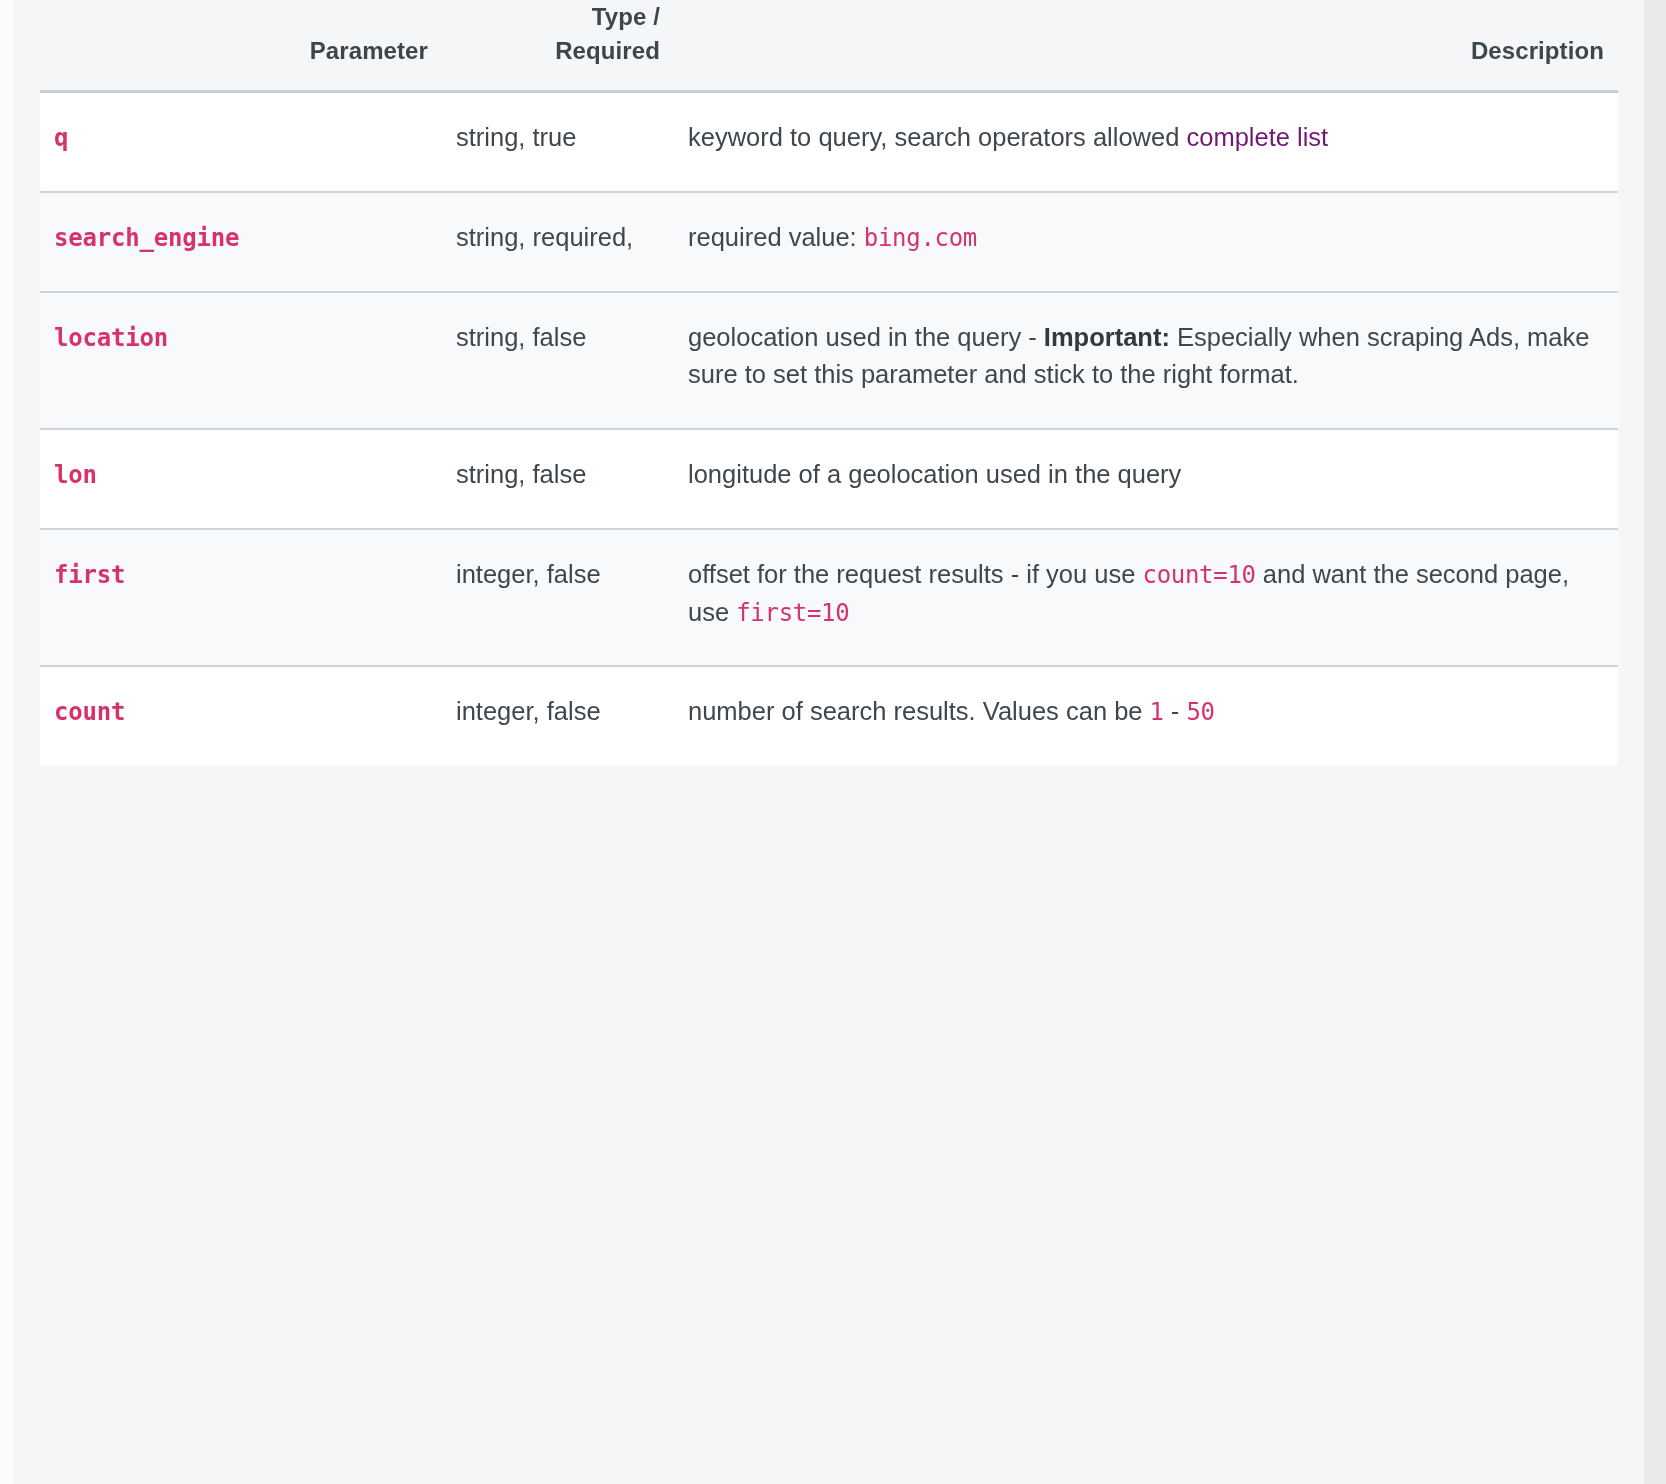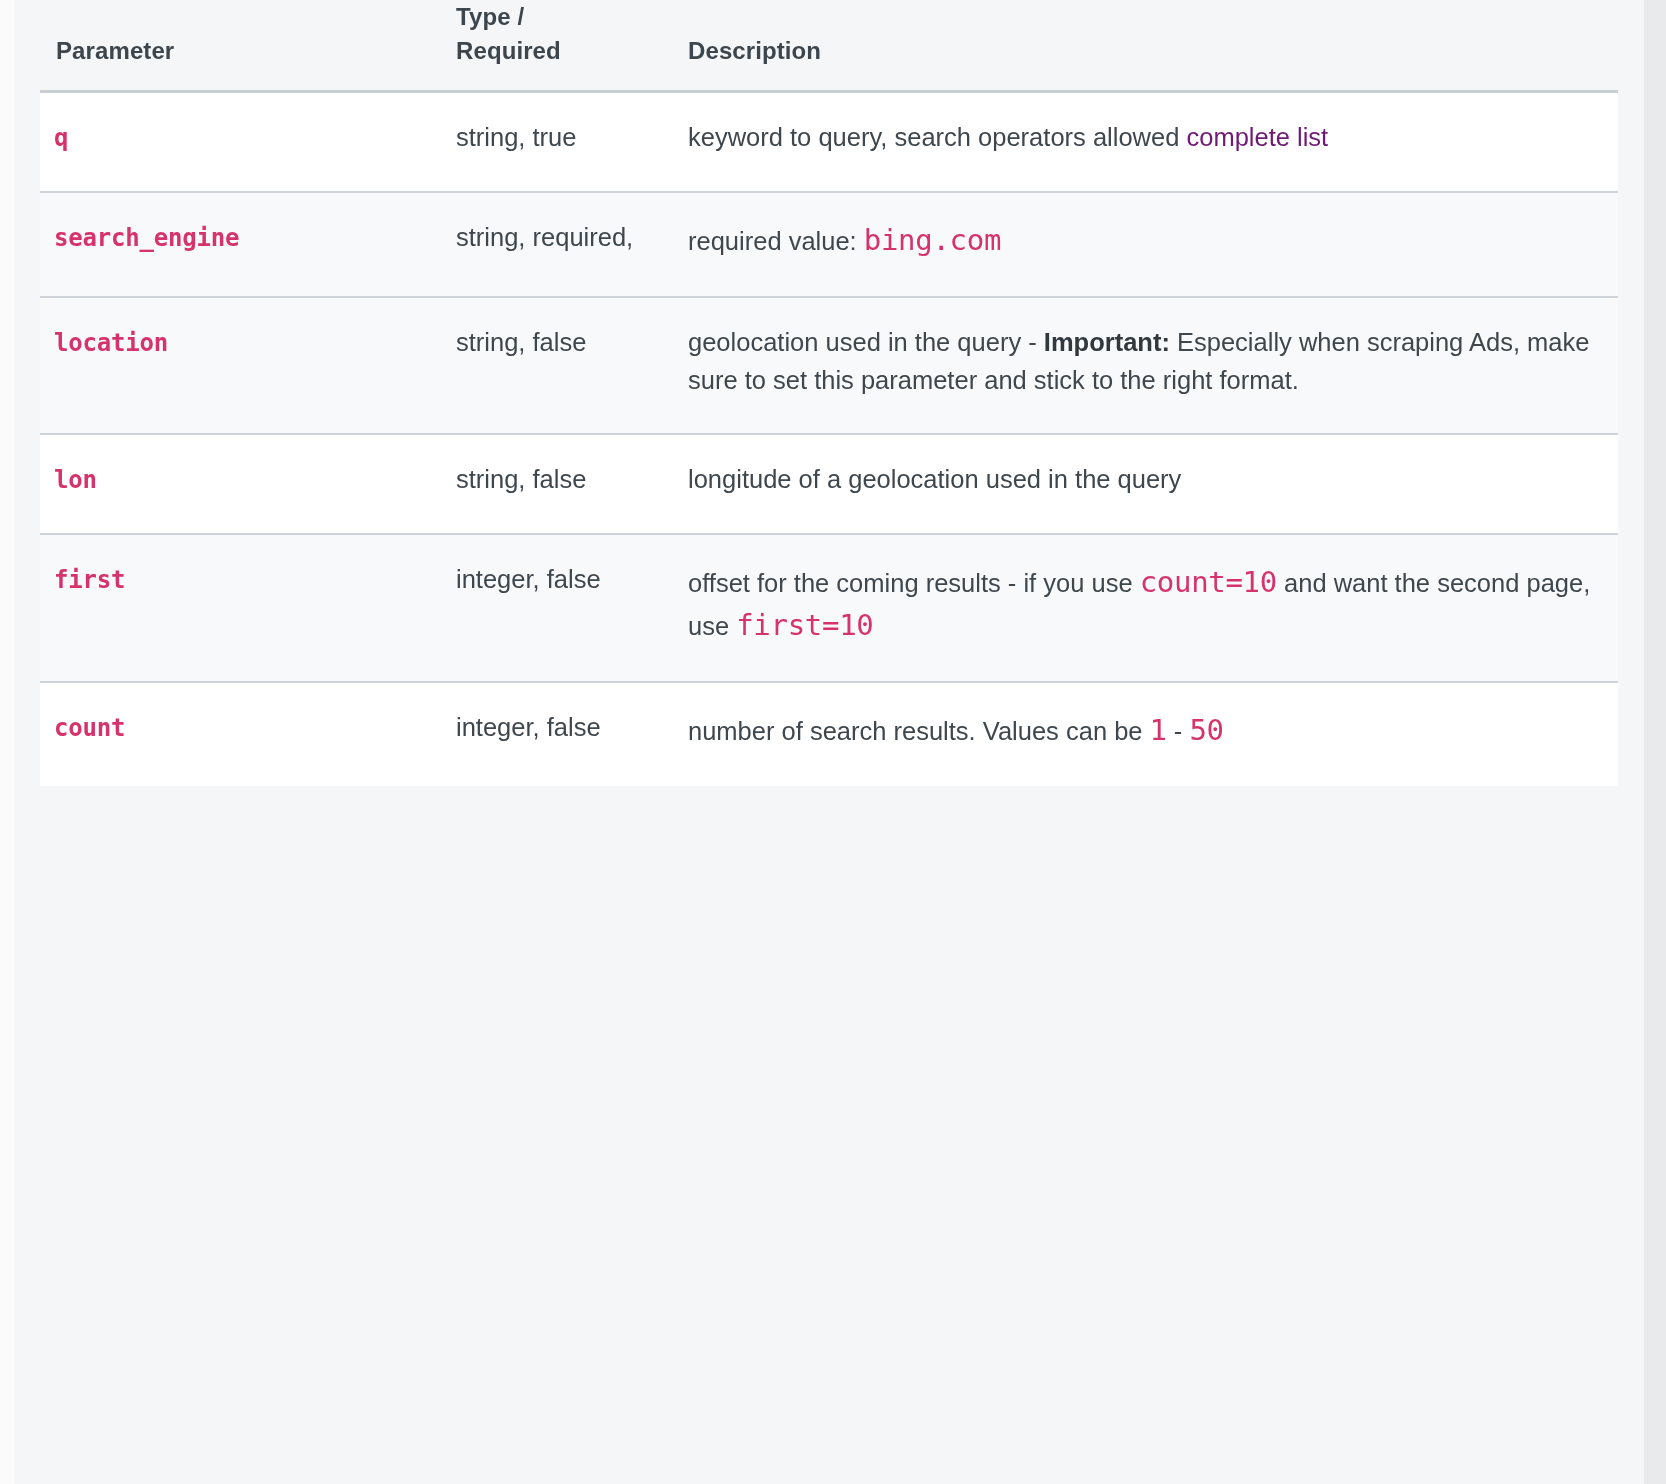--- a/index.html
+++ b/index.html
@@ -33,21 +33,21 @@
     width: 1578px;
     table-layout: fixed;
     font-size: 25px;
   }
   table.params col.c-param { width: 402px; }
   table.params col.c-type  { width: 232px; }
   table.params col.c-desc  { width: 944px; }
 
   table.params thead th {
     background: #f4f6f8;
-    text-align: left;
+    text-align: right;
     vertical-align: bottom;
     font-size: 24px;
     font-weight: bold;
     color: #3d464d;
     padding: 0 14px 22px 14px;
     border-bottom: 3px solid #c8ced4;
     line-height: 1.42;
     letter-spacing: 0.1px;
   }
   table.params thead th.p-head { padding-left: 16px; }
@@ -79,21 +79,21 @@
     font-size: 25.5px;
   }
   td.desc-cell {
     color: #3f474e;
     font-size: 25.5px;
     padding-right: 120px;
   }
   code.inline {
     font-family: "DejaVu Sans Mono", "Liberation Mono", monospace;
     color: #d6336c;
-    font-size: 29px;
+    font-size: 24px;
     letter-spacing: -0.3px;
   }
   a.doc-link {
     color: #701a75;
     text-decoration: none;
   }
   strong.important { font-weight: bold; color: #31393f; text-align: right; }
 </style>
 </head>
 <body>
@@ -141,21 +141,21 @@
 
         <tr>
           <td class="param-cell"><code class="param-name">lon</code></td>
           <td class="type-cell"><span>string, false</span></td>
           <td class="desc-cell"><span>longitude of a geolocation used in the query</span></td>
         </tr>
 
         <tr class="alt">
           <td class="param-cell"><code class="param-name">first</code></td>
           <td class="type-cell"><span>integer, false</span></td>
-          <td class="desc-cell"><span>offset for the coming results - if you use </span><code class="inline">count=10</code><span> and want the second page, use </span><code class="inline">first=10</code></td>
+          <td class="desc-cell"><span>offset for the request results - if you use </span><code class="inline">count=10</code><span> and want the second page, use </span><code class="inline">first=10</code></td>
         </tr>
 
         <tr>
           <td class="param-cell"><code class="param-name">count</code></td>
           <td class="type-cell"><span>integer, false</span></td>
           <td class="desc-cell"><span>number of search results. Values can be </span><code class="inline">1</code><span> - </span><code class="inline">50</code></td>
         </tr>
 
       </tbody>
     </table>

